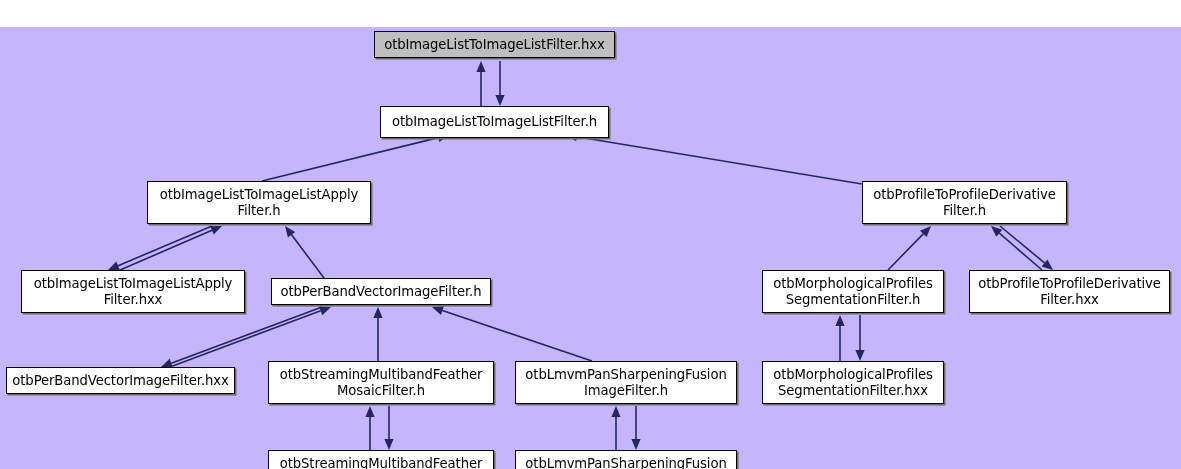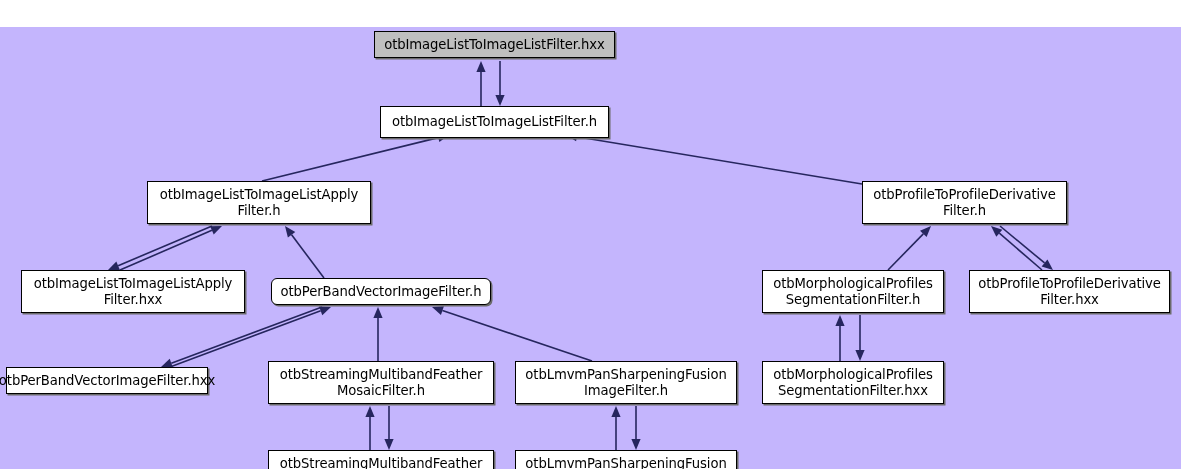--- a/index.html
+++ b/index.html
@@ -136,26 +136,26 @@
       </g>
     </svg>
 <div class="node root" style="left: 374px; top: 4px; width: 241px; height: 27px;"><span class="node-label">otbImageListToImageListFilter.hxx</span></div>
     <div class="node" style="left: 380px; top: 79px; width: 229px; height: 32px;"><span class="node-label">otbImageListToImageListFilter.h</span></div>
     <div class="node" style="left: 147px; top: 154px; width: 224px; height: 43px;"><span class="node-label">otbImageListToImageListApply
 Filter.h</span></div>
     <div class="node" style="left: 862px; top: 154px; width: 205px; height: 43px;"><span class="node-label">otbProfileToProfileDerivative
 Filter.h</span></div>
     <div class="node" style="left: 21px; top: 243px; width: 224px; height: 43px;"><span class="node-label">otbImageListToImageListApply
 Filter.hxx</span></div>
-    <div class="node" style="left: 271px; top: 251px; width: 220px; height: 27px; border-radius: 6px;"><span class="node-label">otbPerBandVectorImageFilter.h</span></div>
+    <div class="node" style="left: 271px; top: 251px; width: 220px; height: 27px;"><span class="node-label">otbPerBandVectorImageFilter.h</span></div>
     <div class="node" style="left: 762px; top: 243px; width: 182px; height: 43px;"><span class="node-label">otbMorphologicalProfiles
 SegmentationFilter.h</span></div>
     <div class="node" style="left: 969px; top: 243px; width: 201px; height: 43px;"><span class="node-label">otbProfileToProfileDerivative
 Filter.hxx</span></div>
-    <div class="node" style="left: 6px; top: 340px; width: 202px; height: 27px;"><span class="node-label">otbPerBandVectorImageFilter.hxx</span></div>
+    <div class="node" style="left: 6px; top: 340px; width: 229px; height: 27px;"><span class="node-label">otbPerBandVectorImageFilter.hxx</span></div>
     <div class="node" style="left: 268px; top: 334px; width: 226px; height: 43px;"><span class="node-label">otbStreamingMultibandFeather
 MosaicFilter.h</span></div>
     <div class="node" style="left: 515px; top: 334px; width: 222px; height: 43px;"><span class="node-label">otbLmvmPanSharpeningFusion
 ImageFilter.h</span></div>
     <div class="node" style="left: 762px; top: 334px; width: 182px; height: 43px;"><span class="node-label">otbMorphologicalProfiles
 SegmentationFilter.hxx</span></div>
     <div class="node" style="left: 268px; top: 423px; width: 226px; height: 43px;"><span class="node-label">otbStreamingMultibandFeather
 MosaicFilter.hxx</span></div>
     <div class="node" style="left: 515px; top: 423px; width: 222px; height: 43px;"><span class="node-label">otbLmvmPanSharpeningFusion
 ImageFilter.hxx</span></div>

